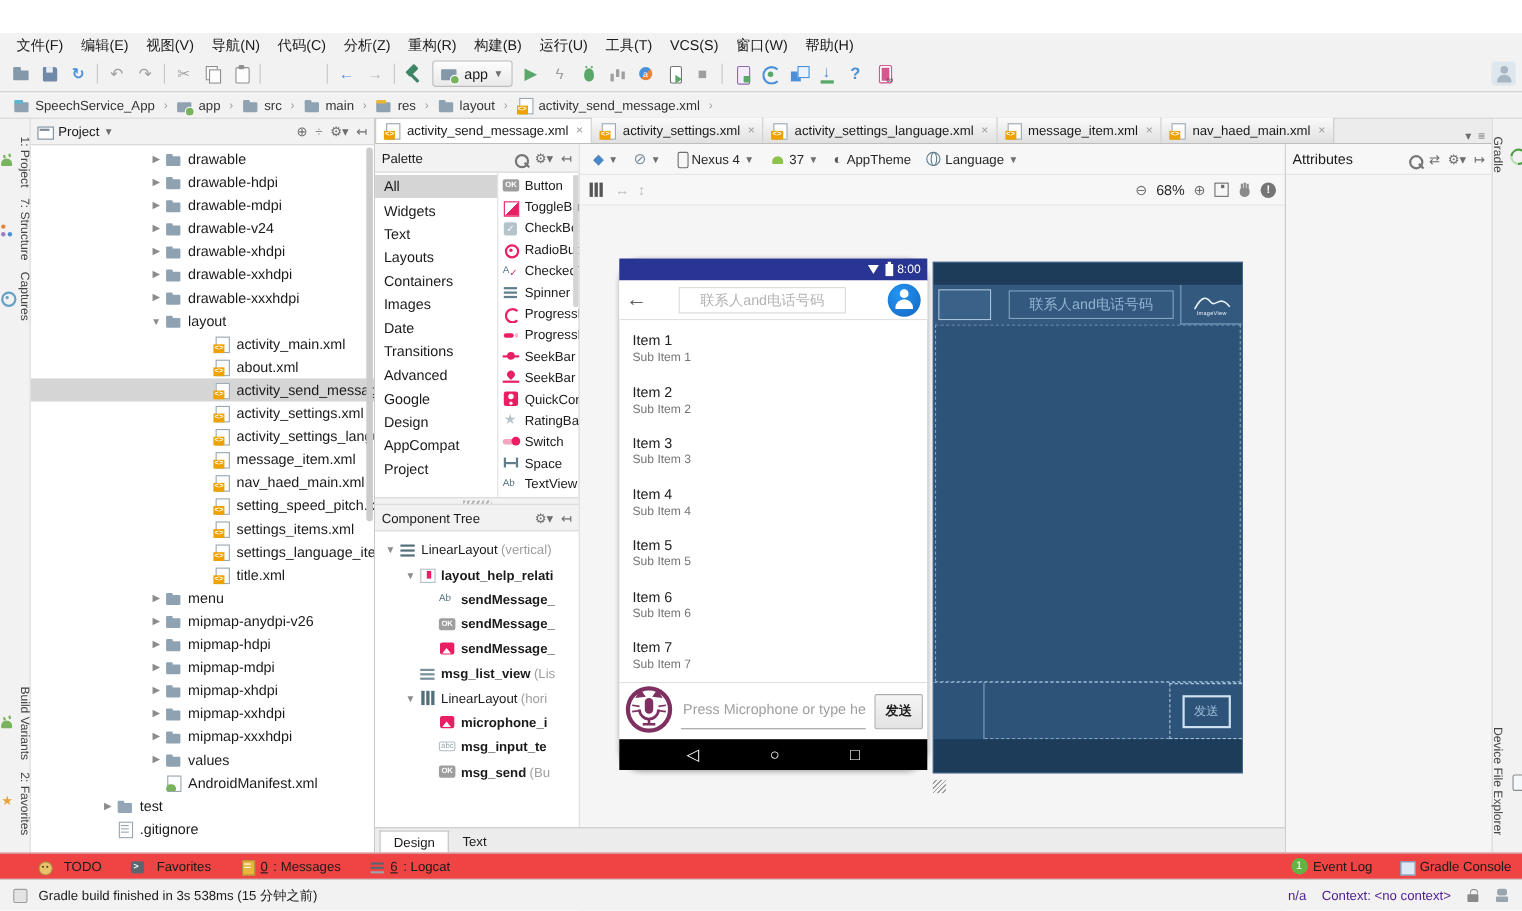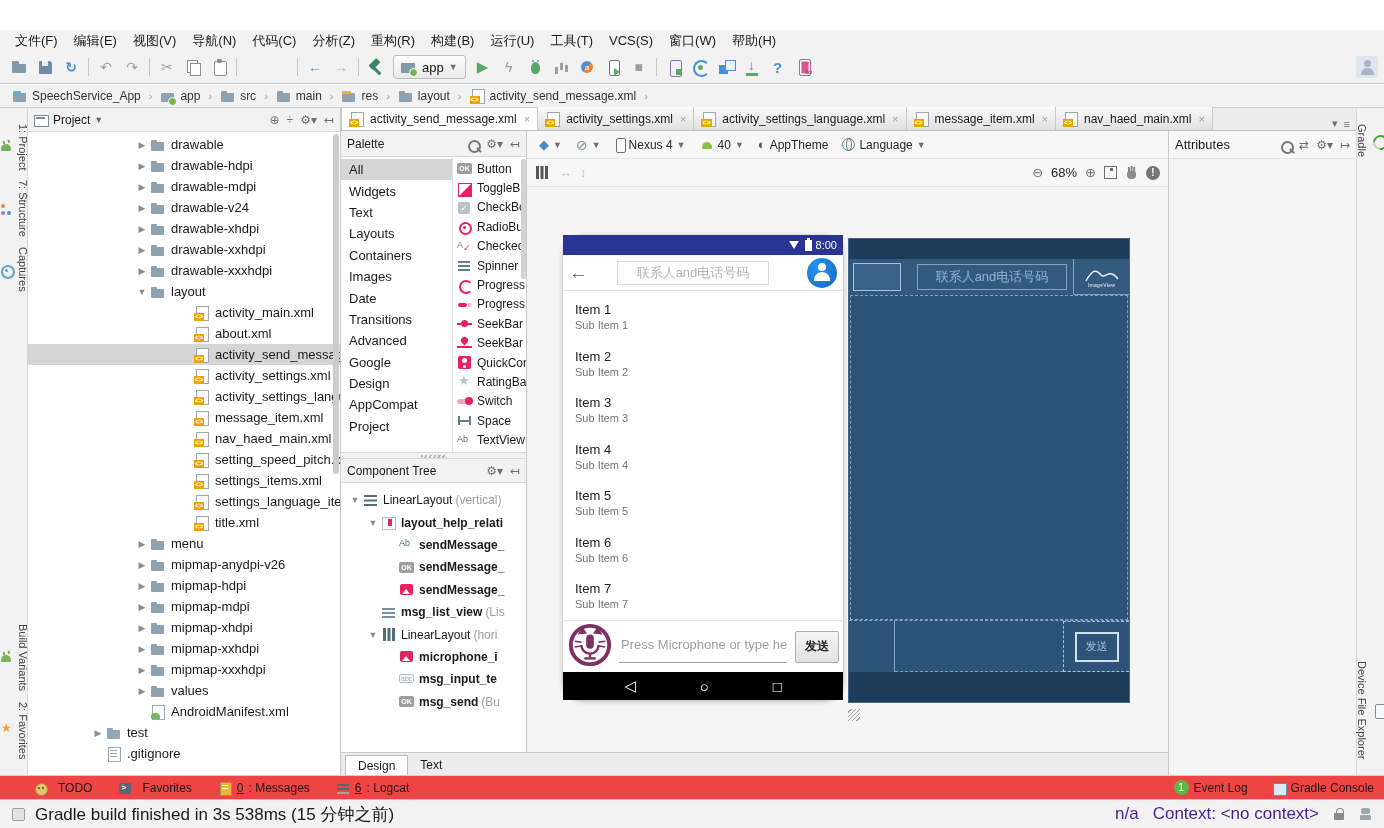--- a/index.html
+++ b/index.html
@@ -265,21 +265,21 @@
   .bicon[data-icon="todo"]::before { content:""; position:absolute; left:1px; top:2px; width:11px; height:11px; background:#e8c36b; border-radius:50%; border:1px solid #b08c3e; }
   .bicon[data-icon="todo"]::after { content:""; position:absolute; left:4px; top:6px; width:2px; height:2px; background:#5a4a20; box-shadow:4px 0 0 #5a4a20; border-radius:50%; }
   .bicon[data-icon="terminal"]::before { content:""; position:absolute; left:1px; top:2px; width:12px; height:11px; background:#5b6670; border-radius:2px; }
   .bicon[data-icon="terminal"]::after { content:">"; position:absolute; left:3px; top:2px; color:#fff; font-size:8px; font-weight:bold; }
   .bicon[data-icon="messages"]::before { content:""; position:absolute; left:2px; top:1px; width:10px; height:12px; background:#e8b63a; border:1px solid #b08c3e; }
   .bicon[data-icon="messages"]::after { content:""; position:absolute; left:4px; top:4px; width:6px; height:1.5px; background:#fff; box-shadow:0 3px 0 #fff; }
   .bicon[data-icon="logcat"]::before { content:""; position:absolute; left:1px; top:3px; width:12px; height:2px; background:#5b6670; box-shadow:0 4px 0 #5b6670, 0 8px 0 #9aa5ae; }
   .bicon[data-icon="gradle-console"]::before { content:""; position:absolute; left:1px; top:2px; width:12px; height:11px; border:1.5px solid #7189a9; background:#dfe9f5; }
   #bb-right { margin-left:auto; display:flex; align-items:center; gap:24px; }
   .event-count { width:15px; height:15px; background:#62b543; color:#fff; border-radius:50%; font-size:10px; display:inline-flex; align-items:center; justify-content:center; }
-  #status-bar { position:absolute; left:0; top:799px; width:100%; height:29px; background:#f2f2f2; border-top:1px solid #c9c9c9; display:flex; align-items:center; padding:0 12px; font-size:17px; color:#1a1a1a; }
+  #status-bar { position:absolute; left:0; top:799px; width:100%; height:29px; background:#f2f2f2; border-top:1px solid #c9c9c9; display:flex; align-items:center; padding:0 12px; font-size:12px; color:#1a1a1a; }
   #sb-toggle { width:13px; height:13px; border:1.5px solid #9e9e9e; background:#e3e3e3; border-radius:2px; margin-right:10px; flex:none; }
   #sb-right { margin-left:auto; display:flex; align-items:center; gap:14px; color:#4c1d95; }
   .lock-glyph { position:relative; width:12px; height:14px; display:inline-block; }
   .lock-glyph::before { content:""; position:absolute; left:1px; top:6px; width:10px; height:7px; background:#8a8a8a; border-radius:1px; }
   .lock-glyph::after { content:""; position:absolute; left:3px; top:1px; width:6px; height:6px; border:1.5px solid #8a8a8a; border-radius:4px 4px 0 0; border-bottom:none; }
   .hector-glyph { position:relative; width:13px; height:14px; display:inline-block; }
   .hector-glyph::before { content:""; position:absolute; left:2px; top:1px; width:9px; height:6px; background:#9aa5ae; border-radius:2px; }
   .hector-glyph::after { content:""; position:absolute; left:1px; top:8px; width:11px; height:5px; background:#9aa5ae; border-radius:1px; }
 </style>
 </head>
@@ -911,21 +911,21 @@
           <span class="orient">⊘</span>
           <span class="caret">▼</span>
         </span>
       <span class="dt-group">
           <span class="phone-glyph"></span>
           <span>Nexus 4</span>
           <span class="caret">▼</span>
         </span>
       <span class="dt-group">
           <span class="droid-glyph"></span>
-          <span>40</span>
+          <span>37</span>
           <span class="caret">▼</span>
         </span>
       <span class="dt-group">
           <span class="theme-glyph">◐</span>
           <span>AppTheme</span>
         </span>
       <span class="dt-group">
           <span class="globe-glyph"></span>
           <span>Language</span>
           <span class="caret">▼</span>

